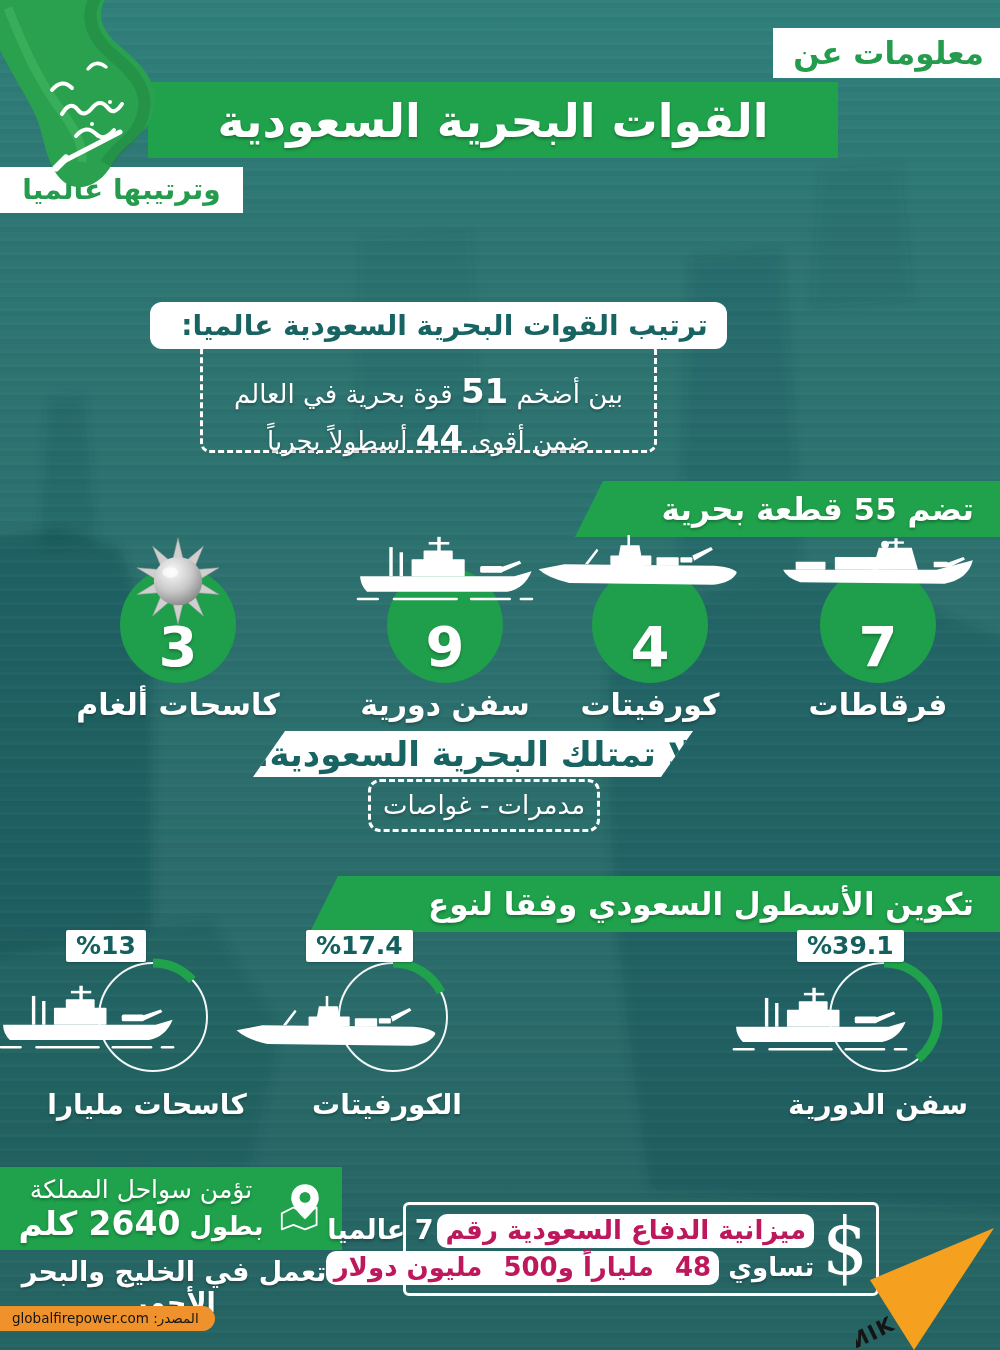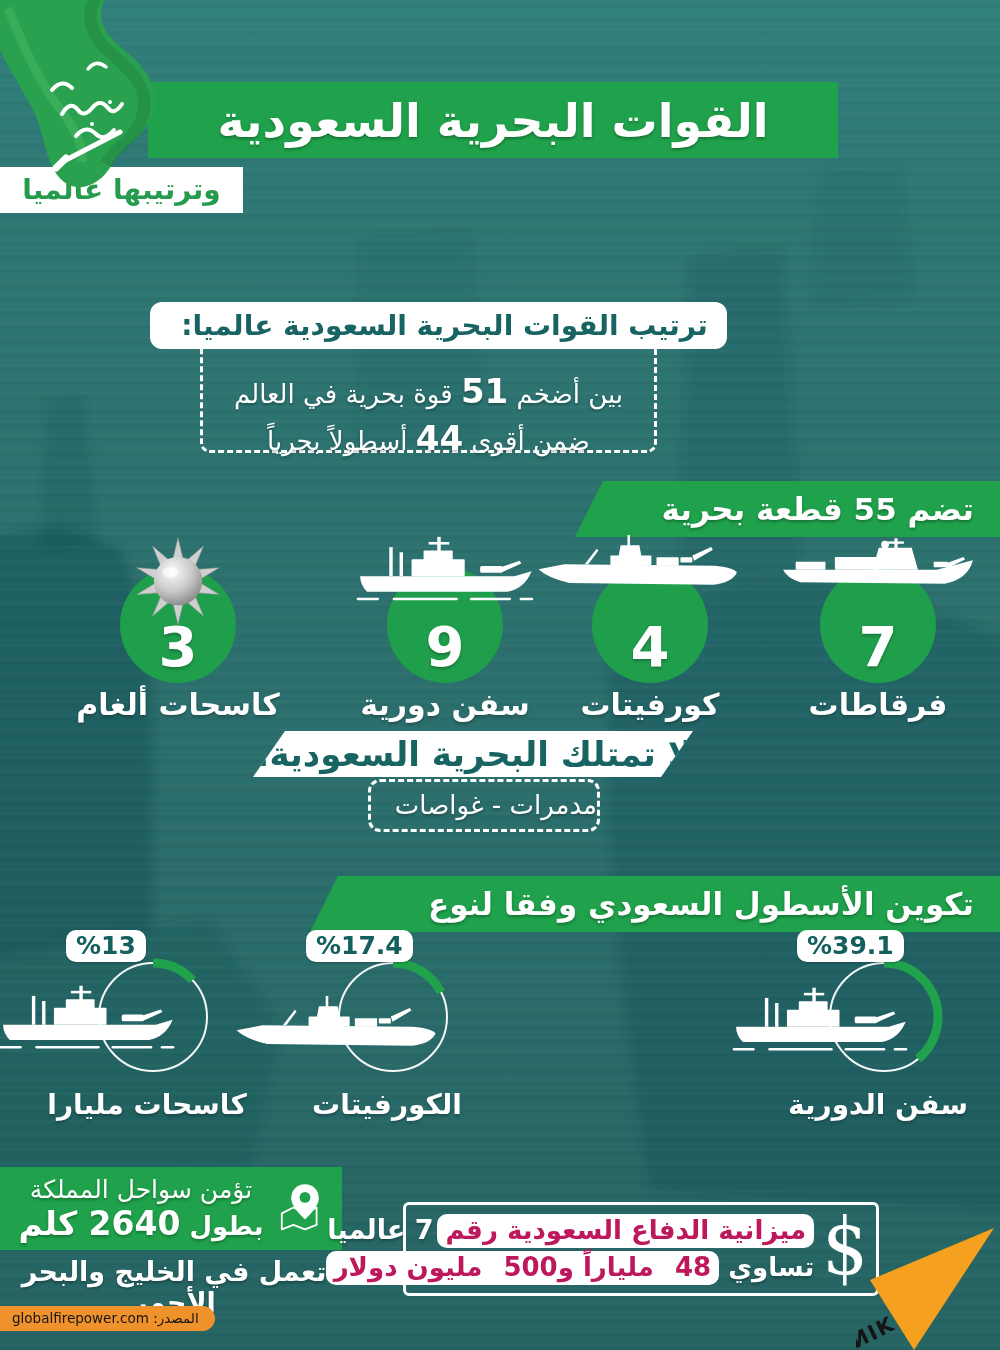--- a/index.html
+++ b/index.html
@@ -39,21 +39,21 @@
     text-align:right;box-sizing:border-box;padding-right:26px;}
   
   .fleet-item{position:absolute;top:535px;width:230px;height:175px;text-align:center;}
   .fleet-circle{position:absolute;top:32px;left:50%;transform:translateX(-50%);width:116px;height:116px;
     border-radius:50%;background:#1f9e4b;display:flex;align-items:flex-end;justify-content:center;}
   .fleet-count{color:#fff;font-size:56px;font-weight:800;line-height:1;padding-bottom:8px;text-shadow:0 2px 3px rgba(0,0,0,.25);}
   .fleet-ship{position:absolute;left:50%;transform:translateX(-50%);top:0;z-index:2;}
   .fleet-label{position:absolute;top:152px;width:100%;color:#fff;font-size:30px;font-weight:800;}
   
   .pct-item{position:absolute;top:930px;width:250px;height:195px;}
-  .pct-pill{position:absolute;top:0;left:44px;background:#fff;border-radius:10px;height:32px;line-height:32px;
+  .pct-pill{position:absolute;top:0;left:44px;background:#fff;border-radius:2px;height:32px;line-height:32px;
     padding:0 10px;color:#14605e;font-size:25px;font-weight:800;direction:ltr;z-index:4;
     box-shadow:0 1px 2px rgba(0,0,0,.25);}
   .pct-ring{position:absolute;top:26px;left:70px;width:122px;height:122px;z-index:1;}
   .pct-ship{position:absolute;z-index:2;}
   .pct-label{position:absolute;top:158px;width:100%;text-align:center;color:#fff;font-size:28px;font-weight:800;}
   
   .coastbox{position:absolute;top:1167px;left:0;width:342px;height:83px;background:#1fa24b;
     display:flex;flex-direction:row;align-items:center;justify-content:flex-start;
     padding:0 8px 0 6px;box-sizing:border-box;color:#fff;}
   .coastbox .txt{text-align:center;flex:1;}
@@ -186,20 +186,21 @@
       <path d="M690,258 L782,250 L802,582 L678,592 Z" opacity=".12"></path>
       <path d="M610,640 C700,578 820,568 900,600 L1010,640 L1010,1210 L650,1190 C615,960 603,800 610,640 Z" opacity=".20"></path>
       <path d="M360,240 L470,232 L480,432 L358,442 Z" opacity=".07"></path>
       <path d="M820,170 L900,164 L912,300 L812,308 Z" opacity=".08"></path>
     </g>
   </svg>
   <div class="streaks"></div>
 
   <div class="layer">
 
+    <div class="kicker">معلومات عن</div>
     <div class="titlebar ts">القوات البحرية السعودية</div>
     <div class="subtitle">وترتيبها عالميا</div>
 
     <svg class="flag" width="245" height="205" viewBox="0 0 245 205">
       <path d="M-8,-6 L122,-6 C100,16 108,36 130,54 C154,74 170,94 160,122 C152,144 130,150 120,170 C110,190 88,200 72,188 C52,172 54,140 40,114 C26,88 6,58 -8,20 Z" fill="#2aa14e"></path>
       <path d="M104,2 C92,24 100,44 122,62 C146,82 158,100 150,124 C143,146 124,152 114,170" stroke="#1c8040" stroke-width="12" fill="none" opacity=".45"></path>
       <path d="M16,14 C32,54 46,86 70,118 C82,134 92,152 90,168" stroke="#46ba66" stroke-width="9" fill="none" opacity=".5"></path>
       <g stroke="#fff" fill="none" stroke-linecap="round">
         <path d="M70,120 q8,-14 16,-4 q6,8 14,-2 q8,-10 16,0 q6,8 14,-4" stroke-width="4"></path>
         <path d="M84,142 q10,-12 20,-2 q8,8 18,-4" stroke-width="4"></path>
@@ -255,21 +256,21 @@
       <div class="fleet-circle">
           <span class="fleet-count">3</span>
         </div>
       <div class="fleet-label ts">كاسحات ألغام</div>
     </div>
 
     <div style="position:absolute;top:731px;left:253px;width:440px;height:46px;background:#fff;
          clip-path:polygon(32px 0,100% 0,calc(100% - 32px) 100%,0 100%);
          color:#176463;font-size:34px;font-weight:800;text-align:right;line-height:46px;z-index:2">لا تمتلك البحرية السعودية:</div>
     <div style="position:absolute;top:779px;left:368px;width:232px;height:53px;border:3px dashed #fff;border-radius:12px;
-         box-sizing:border-box;color:#fff;font-size:26px;line-height:47px" class="ts">مدمرات - غواصات</div>
+         box-sizing:border-box;color:#fff;font-size:26px;text-align:center;line-height:47px" class="ts">مدمرات - غواصات</div>
 
     <div class="gbanner compbanner ts">تكوين الأسطول السعودي وفقا لنوع السلاح:</div>
 
     <div class="pct-item" style="left:753px">
       <svg class="pct-ring" viewBox="0 0 122 122">
         <circle cx="61" cy="61" r="54" fill="none" stroke="#fff" stroke-width="2" opacity=".95"></circle>
         <circle class="arc-fill" cx="61" cy="61" r="54" fill="none" stroke="#1fa24b" stroke-width="9" transform="rotate(-90 61 61)" stroke-dasharray="132.66317457578978 339.29200658769764"></circle>
       </svg>
       <svg class="pct-ship" style="left:-22px;top:56px" width="178" height="73" viewBox="0 0 210 86">
           <use href="#i-patrol"></use>

